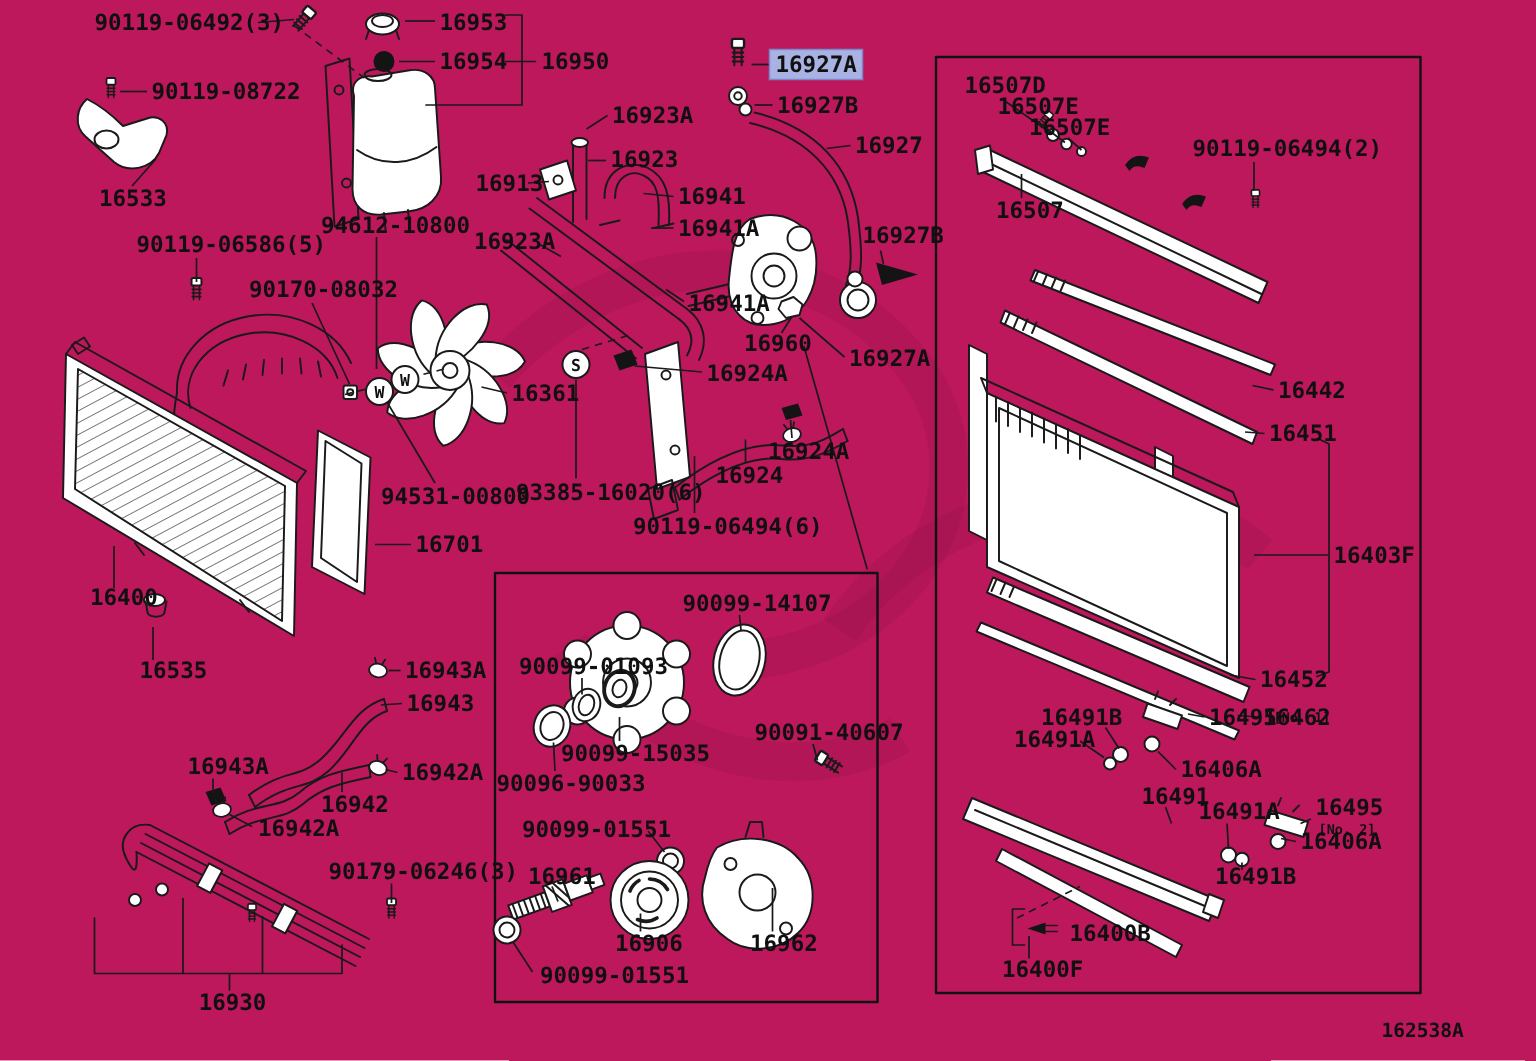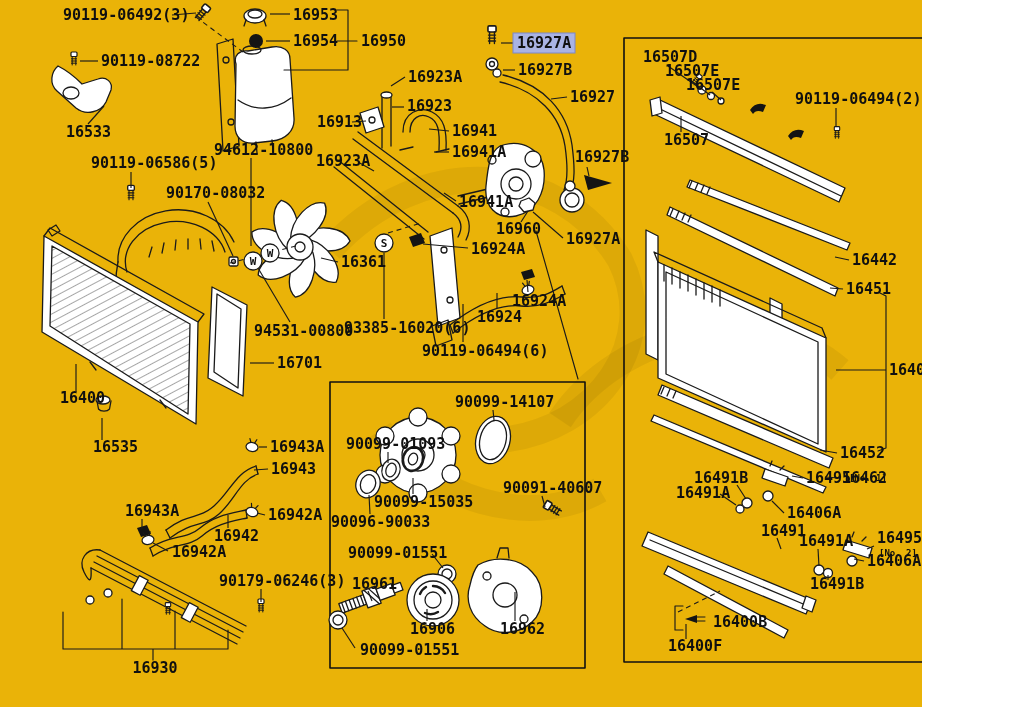--- a/index.html
+++ b/index.html
@@ -1,16 +1,16 @@
 <!DOCTYPE html>
 <html><head>
 <meta charset="utf-8">
 <style>
   html,body{margin:0;padding:0;background:#fff;}
-  #page{position:relative;width:922px;height:707px;background:#eab308;overflow:hidden;
+  #page{position:relative;width:1024px;height:707px;background:#be185d;overflow:hidden;
         font-family:"DejaVu Sans Mono", "Liberation Mono", monospace;}
   svg{display:block;}
   .art{stroke:#1a1a1a;stroke-width:1.3;fill:none;stroke-linecap:round;stroke-linejoin:round;}
   .art .fill{fill:#ffffff;}
   .dark{fill:#141414;stroke:none;}
   .thin{stroke-width:1;}
   .box{stroke:#111;stroke-width:1.6;fill:none;}
   .dash{stroke:#1a1a1a;stroke-width:1.1;fill:none;stroke-dasharray:5 4;}
   .leader{stroke:#1a1a1a;stroke-width:1.15;fill:none;}
   .lbl{font:bold 15px "DejaVu Sans Mono", monospace;fill:#101010;}

